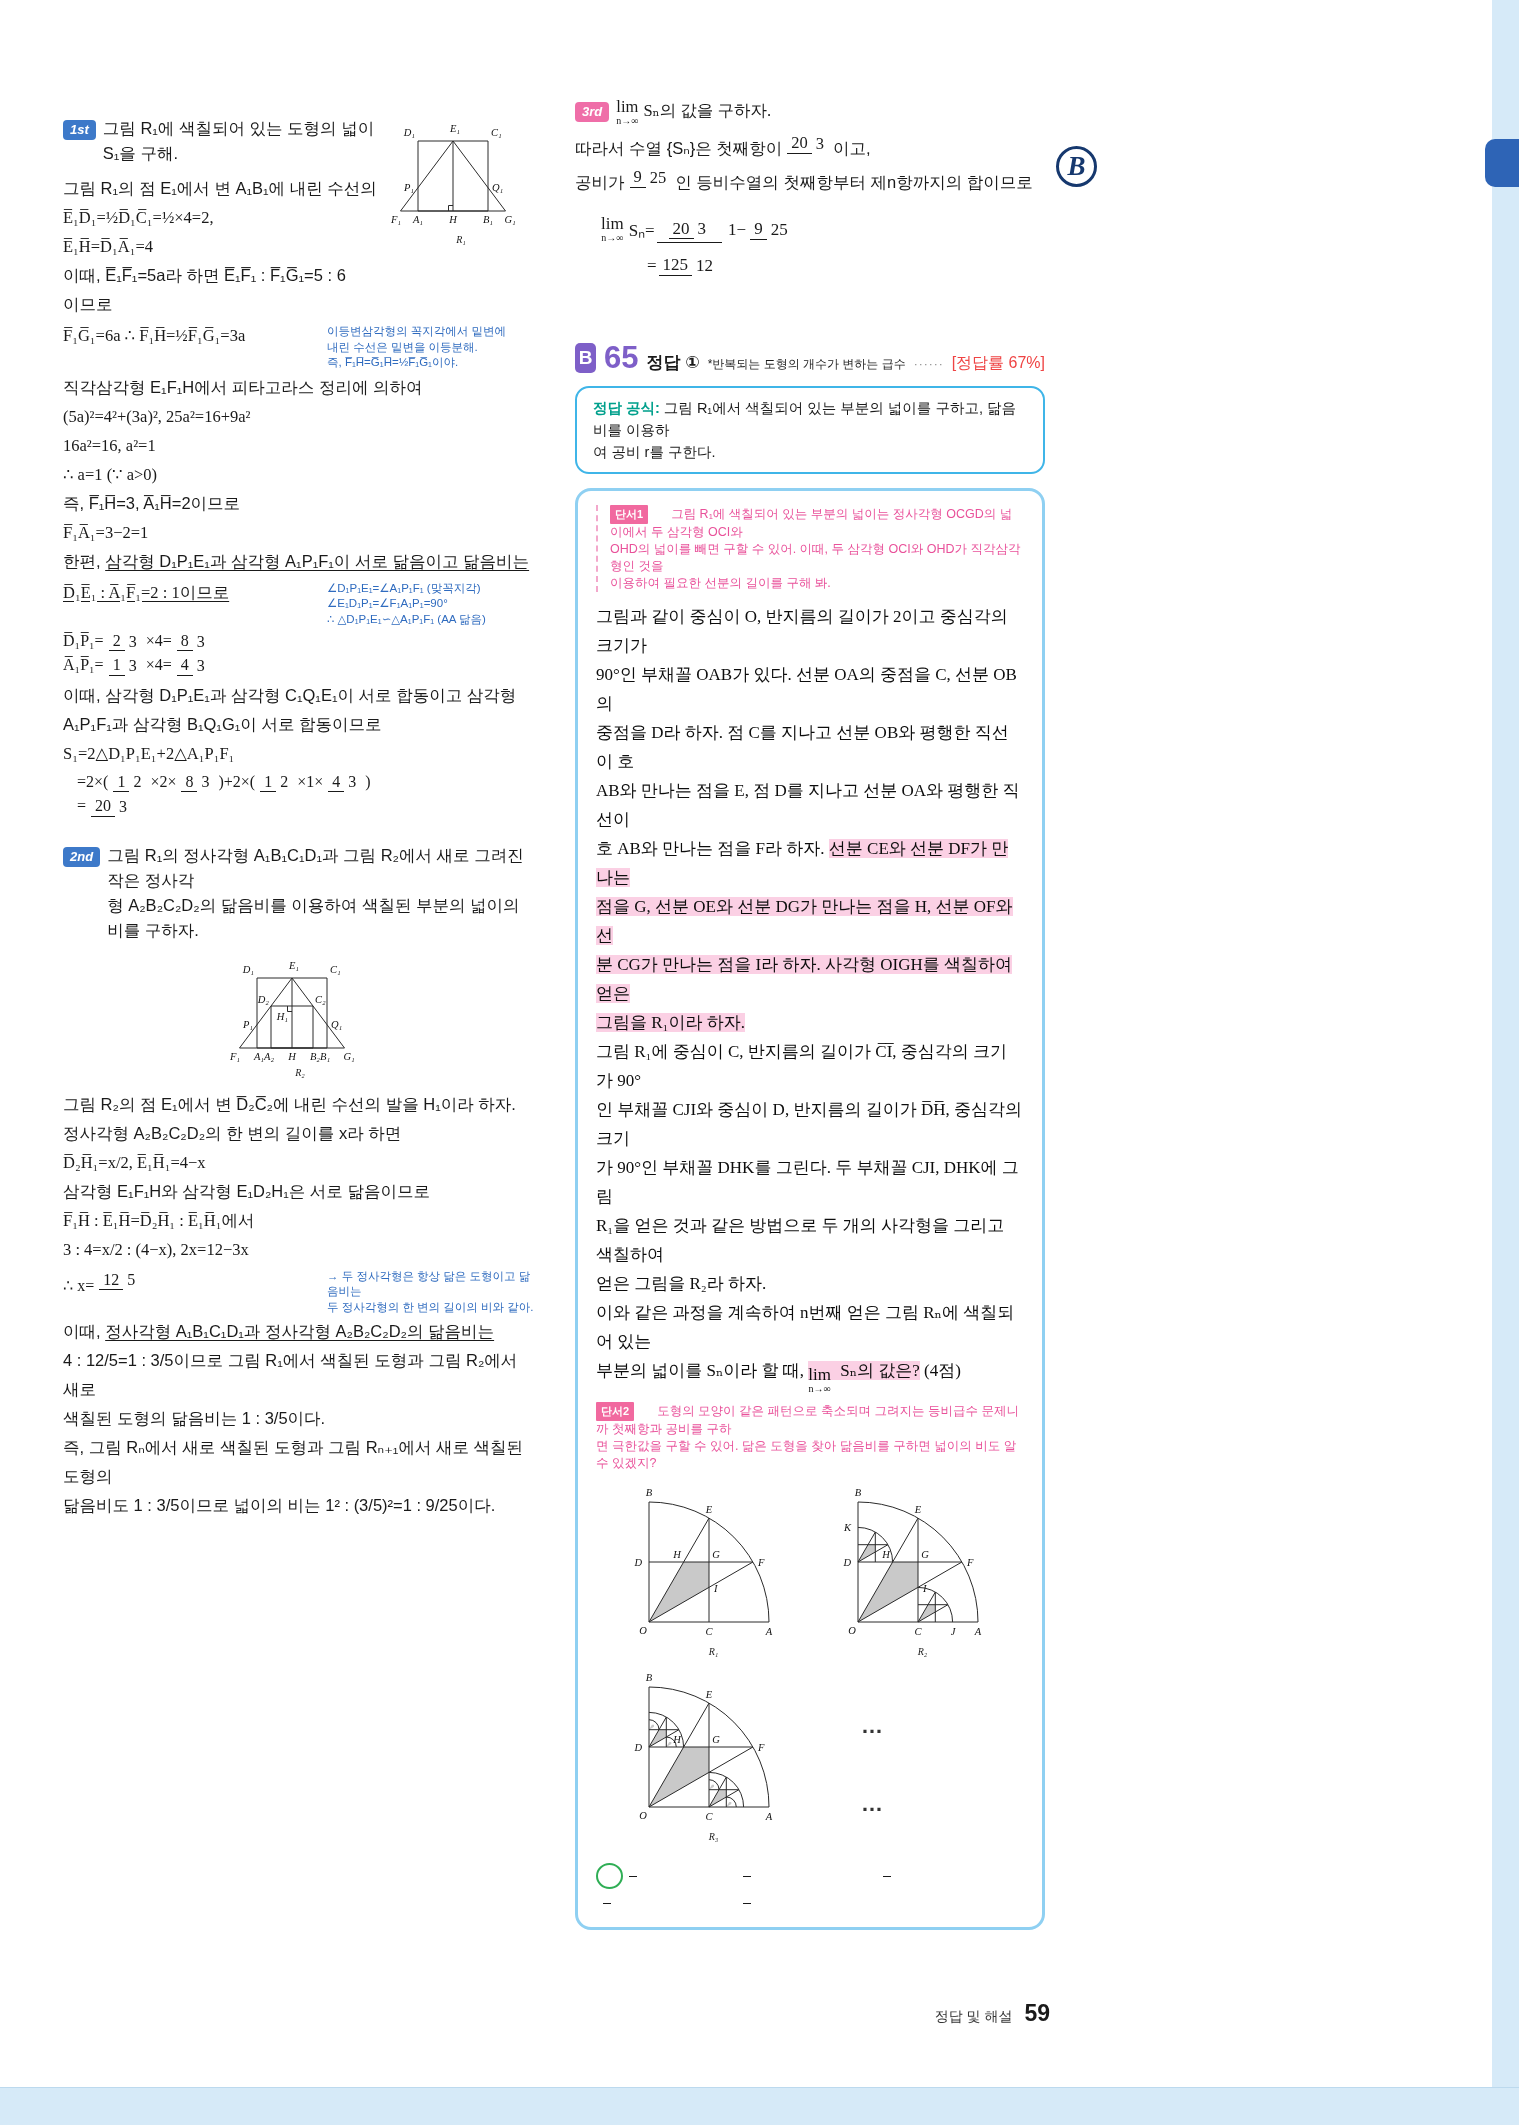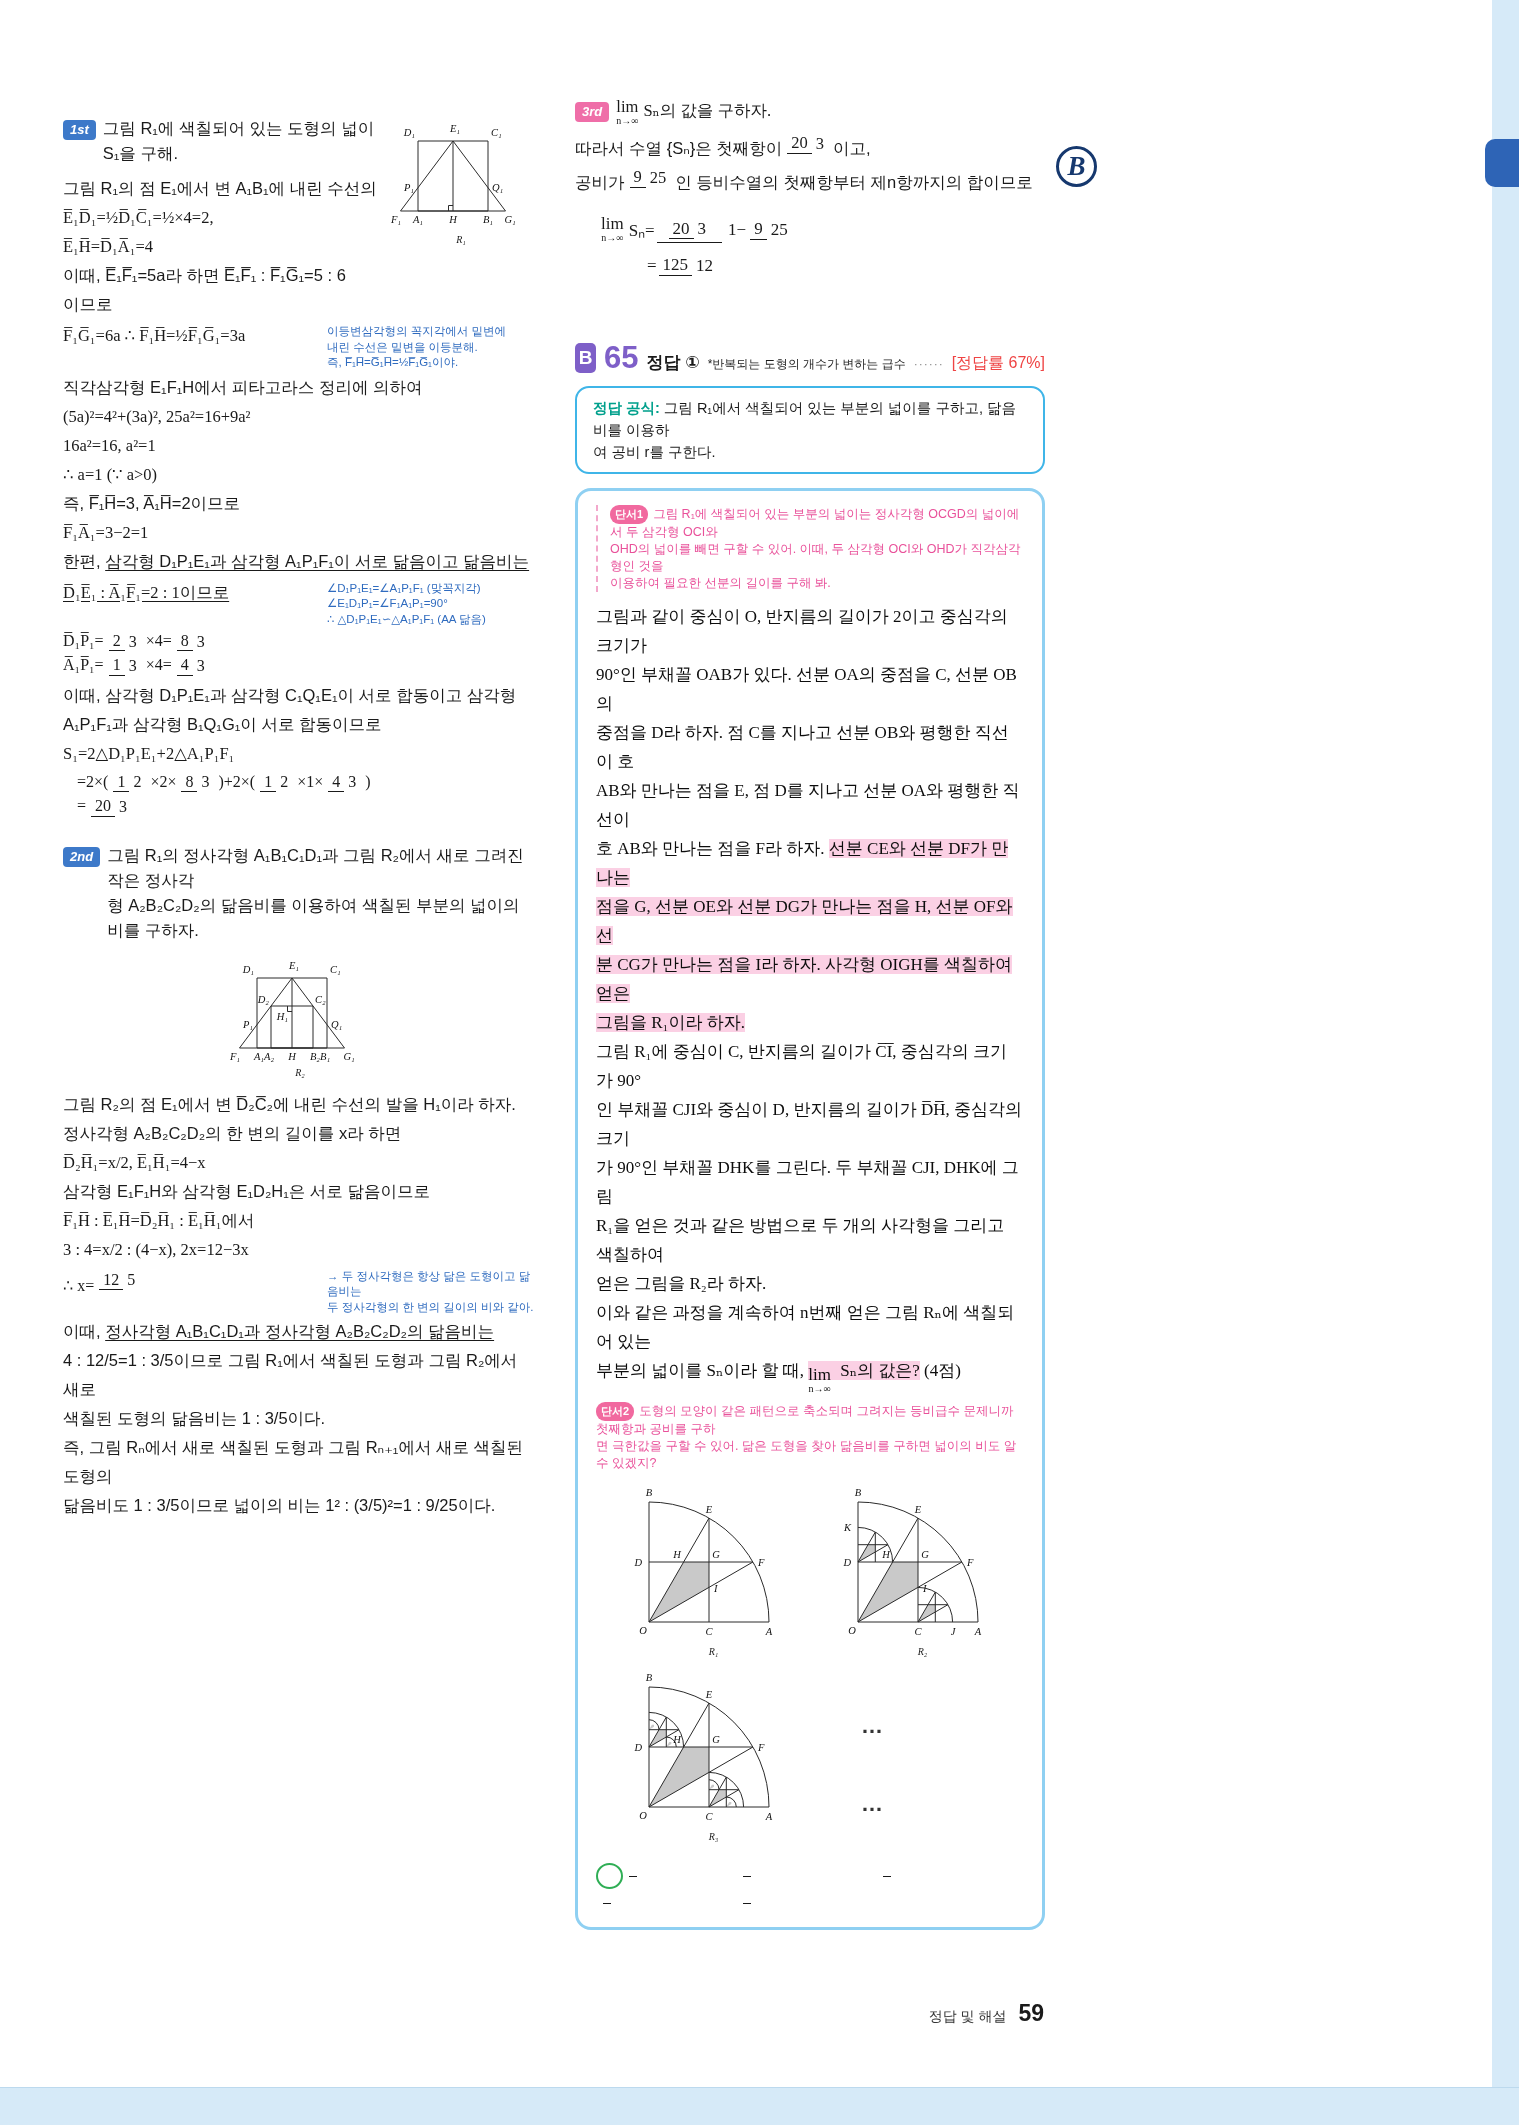--- a/index.html
+++ b/index.html
@@ -49,36 +49,36 @@
   .prob-num{color:#7e5fc8;font-size:31px;font-weight:bold;line-height:1}
   .prob-title{font-size:17px;font-weight:bold}
   .prob-note{font-size:12px}
   .prob-dots{color:#8a8a8a;font-size:12px;letter-spacing:1px}
   .prob-rate{color:#ef4444;font-size:16px}
   .formula-box{border:2px solid #3fb5e8;border-radius:14px;padding:9px 16px;margin-top:12px;font-size:14.5px;line-height:22px}
   .formula-label{color:#00a08c;font-weight:bold;margin-right:4px}
   .prob-box{border:3px solid #8fd0f2;border-radius:16px;padding:12px 18px 16px;margin-top:14px}
   .clue{font-size:12.5px;color:#e9519a;line-height:17px;margin:2px 0 10px;padding-left:12px;border-left:2px dashed #f3a8cc}
   .clue2{margin-top:8px;border-left:none;padding-left:0}
-  .clue-badge{display:inline-block;background:#f1699f;color:#fff;border-radius:9px;padding:1px 5px;font-size:11px;
-              font-weight:bold;margin-right:5px}
+  .clue-badge{display:inline-block;background:#f1699f;color:#fff;border-radius:1px;padding:1px 5px;font-size:11px;
+              font-weight:bold;margin-right:23px}
   .pbody{font-family:"Liberation Serif","DejaVu Serif",serif;font-size:17px;line-height:29px;color:#0d0d0d}
   .hl{background:#fbd0e4}
   .hl .lim{vertical-align:-4px}
   .figrow{display:flex;align-items:flex-start;gap:14px;margin:10px 0 0 20px}
   .figQ{width:195px;text-align:center}
   .figdots{font-size:22px;color:#333;display:flex;flex-direction:column;justify-content:space-between;height:150px;
            padding:46px 0 0 36px;font-weight:bold}
   .opts{display:flex;flex-wrap:wrap;margin-top:14px;font-family:"Liberation Serif",serif;font-size:15.5px}
   .opt{display:flex;align-items:center;width:140px;margin:7px 0}
   .opt .circ{font-size:17px;margin-right:5px}
   .ring{display:inline-flex;align-items:center;justify-content:center;width:27px;height:26px;border:2px solid #2fae55;
         border-radius:50%;margin-right:4px}
   .ring .circ{margin-right:0}
-  .footer{position:absolute;left:1px;top:2000px;width:1043px;display:flex;justify-content:flex-end;align-items:baseline;gap:12px}
+  .footer{position:absolute;left:7px;top:2000px;width:1043px;display:flex;justify-content:flex-end;align-items:baseline;gap:12px}
   .footer-label{font-size:14px;color:#333}
   .footer-page{font-size:23px;font-weight:bold}
 </style>
 </head>
 <body>
 
 <div class="page">
   <div class="edge-right"></div>
   <div class="edge-bottom"></div>
   <div class="side-tab"></div>

